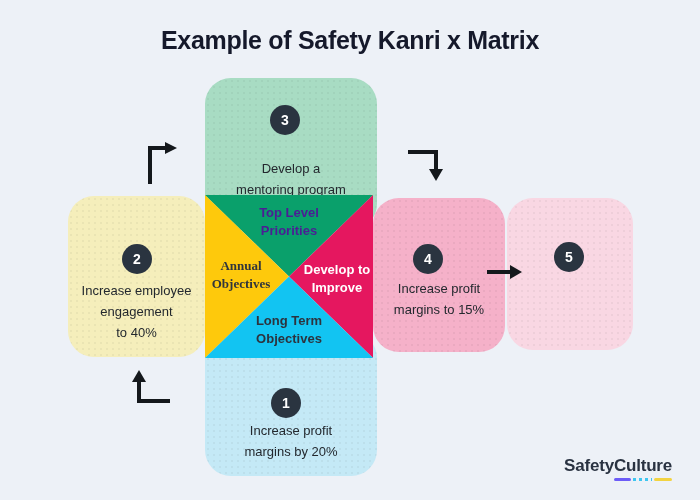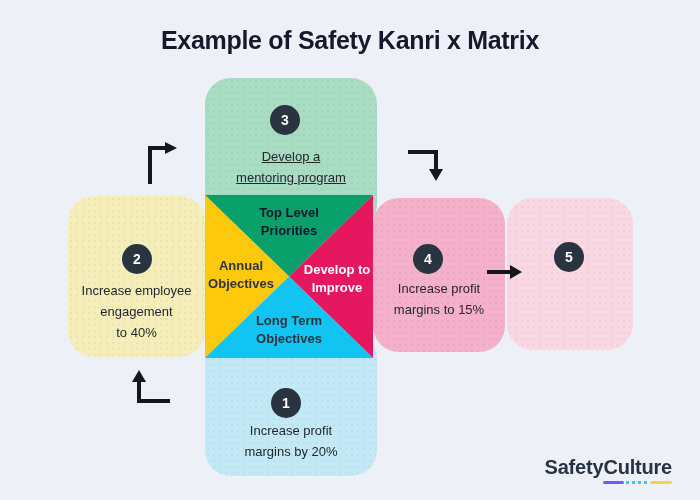--- a/index.html
+++ b/index.html
@@ -35,21 +35,21 @@
     position:absolute;width:30px;height:30px;border-radius:50%;
     color:#ffffff;font-size:14px;font-weight:700;
     display:flex;align-items:center;justify-content:center;
   }
   .card-label{
     position:absolute;width:100%;text-align:center;
     font-size:13px;line-height:21px;color:#23282e;
     white-space:pre-line;font-weight:500;
   }
   .card-top    .badge{left:65px;top:27px;}
-  .card-top    .card-label{top:68px;text-decoration:underline;}
+  .card-top    .card-label{top:80px;}
   .card-left   .badge{left:54px;top:48px;}
   .card-left   .card-label{top:84px;}
   .card-bottom .badge{left:66px;top:56px;}
   .card-bottom .card-label{top:88px;}
   .card-right  .badge{left:40px;top:46px;}
   .card-right  .card-label{top:80px;}
   .card-far    .badge{left:47px;top:44px;}
   .card-far    .card-label{top:78px;}
 
   
@@ -58,35 +58,35 @@
   .tri-top   {clip-path:polygon(0 0,100% 0,50% 50%);}
   .tri-left  {clip-path:polygon(0 0,50% 50%,0 100%);}
   .tri-right {clip-path:polygon(100% 0,100% 100%,50% 50%);}
   .tri-bottom{clip-path:polygon(0 100%,50% 50%,100% 100%);}
   .quad-label{
     position:absolute;text-align:center;
     font-size:13px;line-height:18px;font-weight:700;
     white-space:pre-line;
   }
   .quad-label-top   {left:0;top:9px;width:100%;}
-  .quad-label-left  {left:-4px;top:62px;width:80px;}
+  .quad-label-left  {left:-4px;top:62px;width:80px;font-family:Liberation Serif, serif;}
   .quad-label-right {left:92px;top:66px;width:80px;}
   .quad-label-bottom{left:0;top:117px;width:100%;}
 
   
   .arrow{position:absolute;}
   .arrow-tl{left:146px;top:140px;}
   .arrow-tr{left:406px;top:146px;}
   .arrow-bl{left:128px;top:368px;}
   .arrow-r {left:486px;top:262px;}
 
   
   .logo{
     position:absolute;right:28px;top:456px;
-    font-size:20px;font-weight:800;color:#293241;
+    font-size:17px;font-weight:800;color:#293241;
     letter-spacing:-0.2px;white-space:nowrap;
   }
   .logo .part2{position:relative;display:inline-block;}
   .logo .underline{
     position:absolute;left:0;right:0;bottom:-5px;height:3px;
     display:flex;
   }
   .logo .seg{height:3px;}
   .seg1{width:30%;border-radius:2px;}
   .seg2{width:34%;margin:0 2px;
@@ -129,21 +129,21 @@
   <div class="card card-far" style="background-color: rgb(249, 215, 227);">
     <div class="badge" style="background-color: rgb(42, 52, 64);">5</div>
   </div>
 
   <div class="diamond">
     <div class="tri tri-top" style="background-color: rgb(10, 160, 107);"></div>
     <div class="tri tri-left" style="background-color: rgb(254, 201, 12);"></div>
     <div class="tri tri-right" style="background-color: rgb(229, 23, 95);"></div>
     <div class="tri tri-bottom" style="background-color: rgb(18, 196, 242);"></div>
 
-    <div class="quad-label quad-label-top" style="color: #0f172a;">Top Level
+    <div class="quad-label quad-label-top" style="color: #4c1d95;">Top Level
 Priorities</div>
     <div class="quad-label quad-label-left" style="color: rgb(48, 53, 60);">Annual
 Objectives</div>
     <div class="quad-label quad-label-right" style="color: rgb(255, 255, 255);">Develop to
 Improve</div>
     <div class="quad-label quad-label-bottom" style="color: rgb(45, 51, 62);">Long Term
 Objectives</div>
   </div>
 
   <svg class="arrow arrow-tl" width="34" height="46" viewBox="0 0 34 46">

